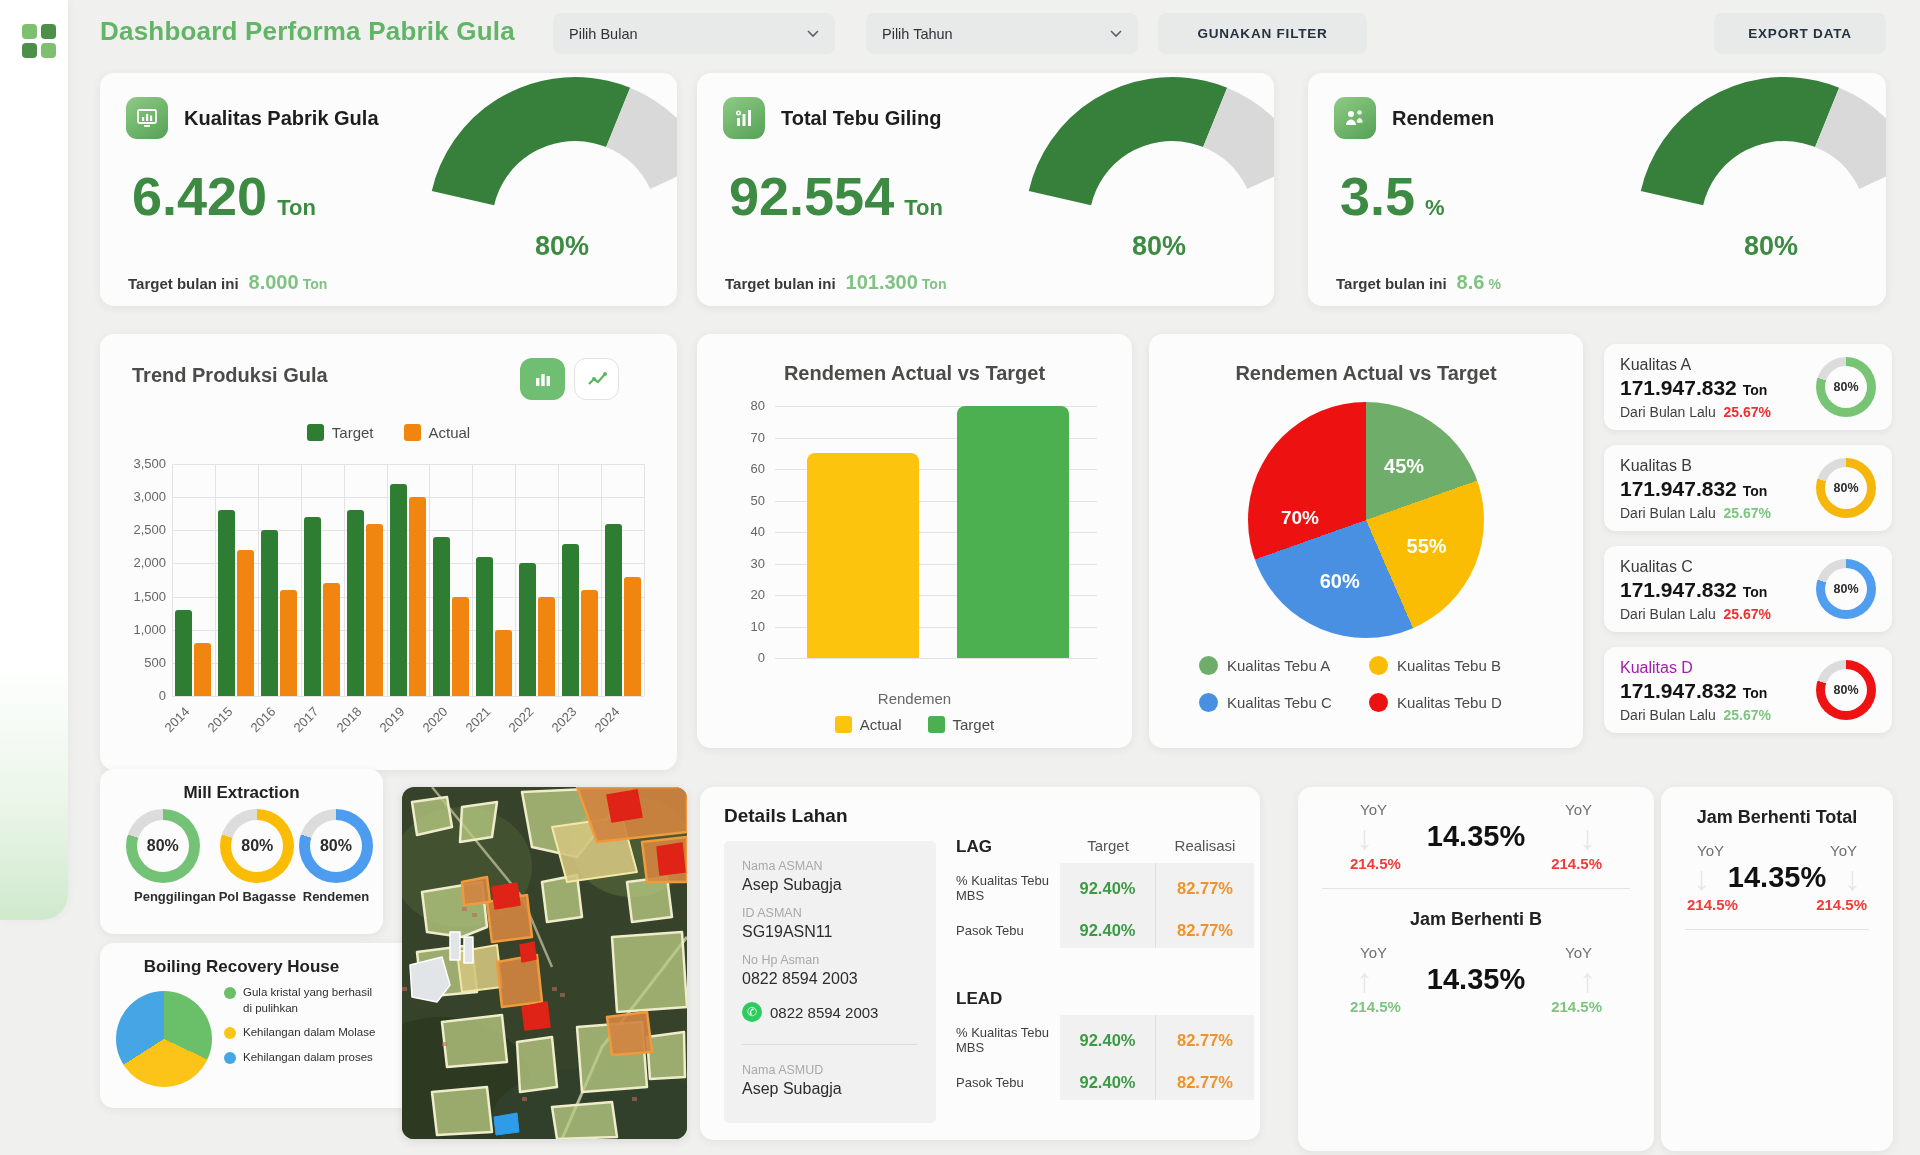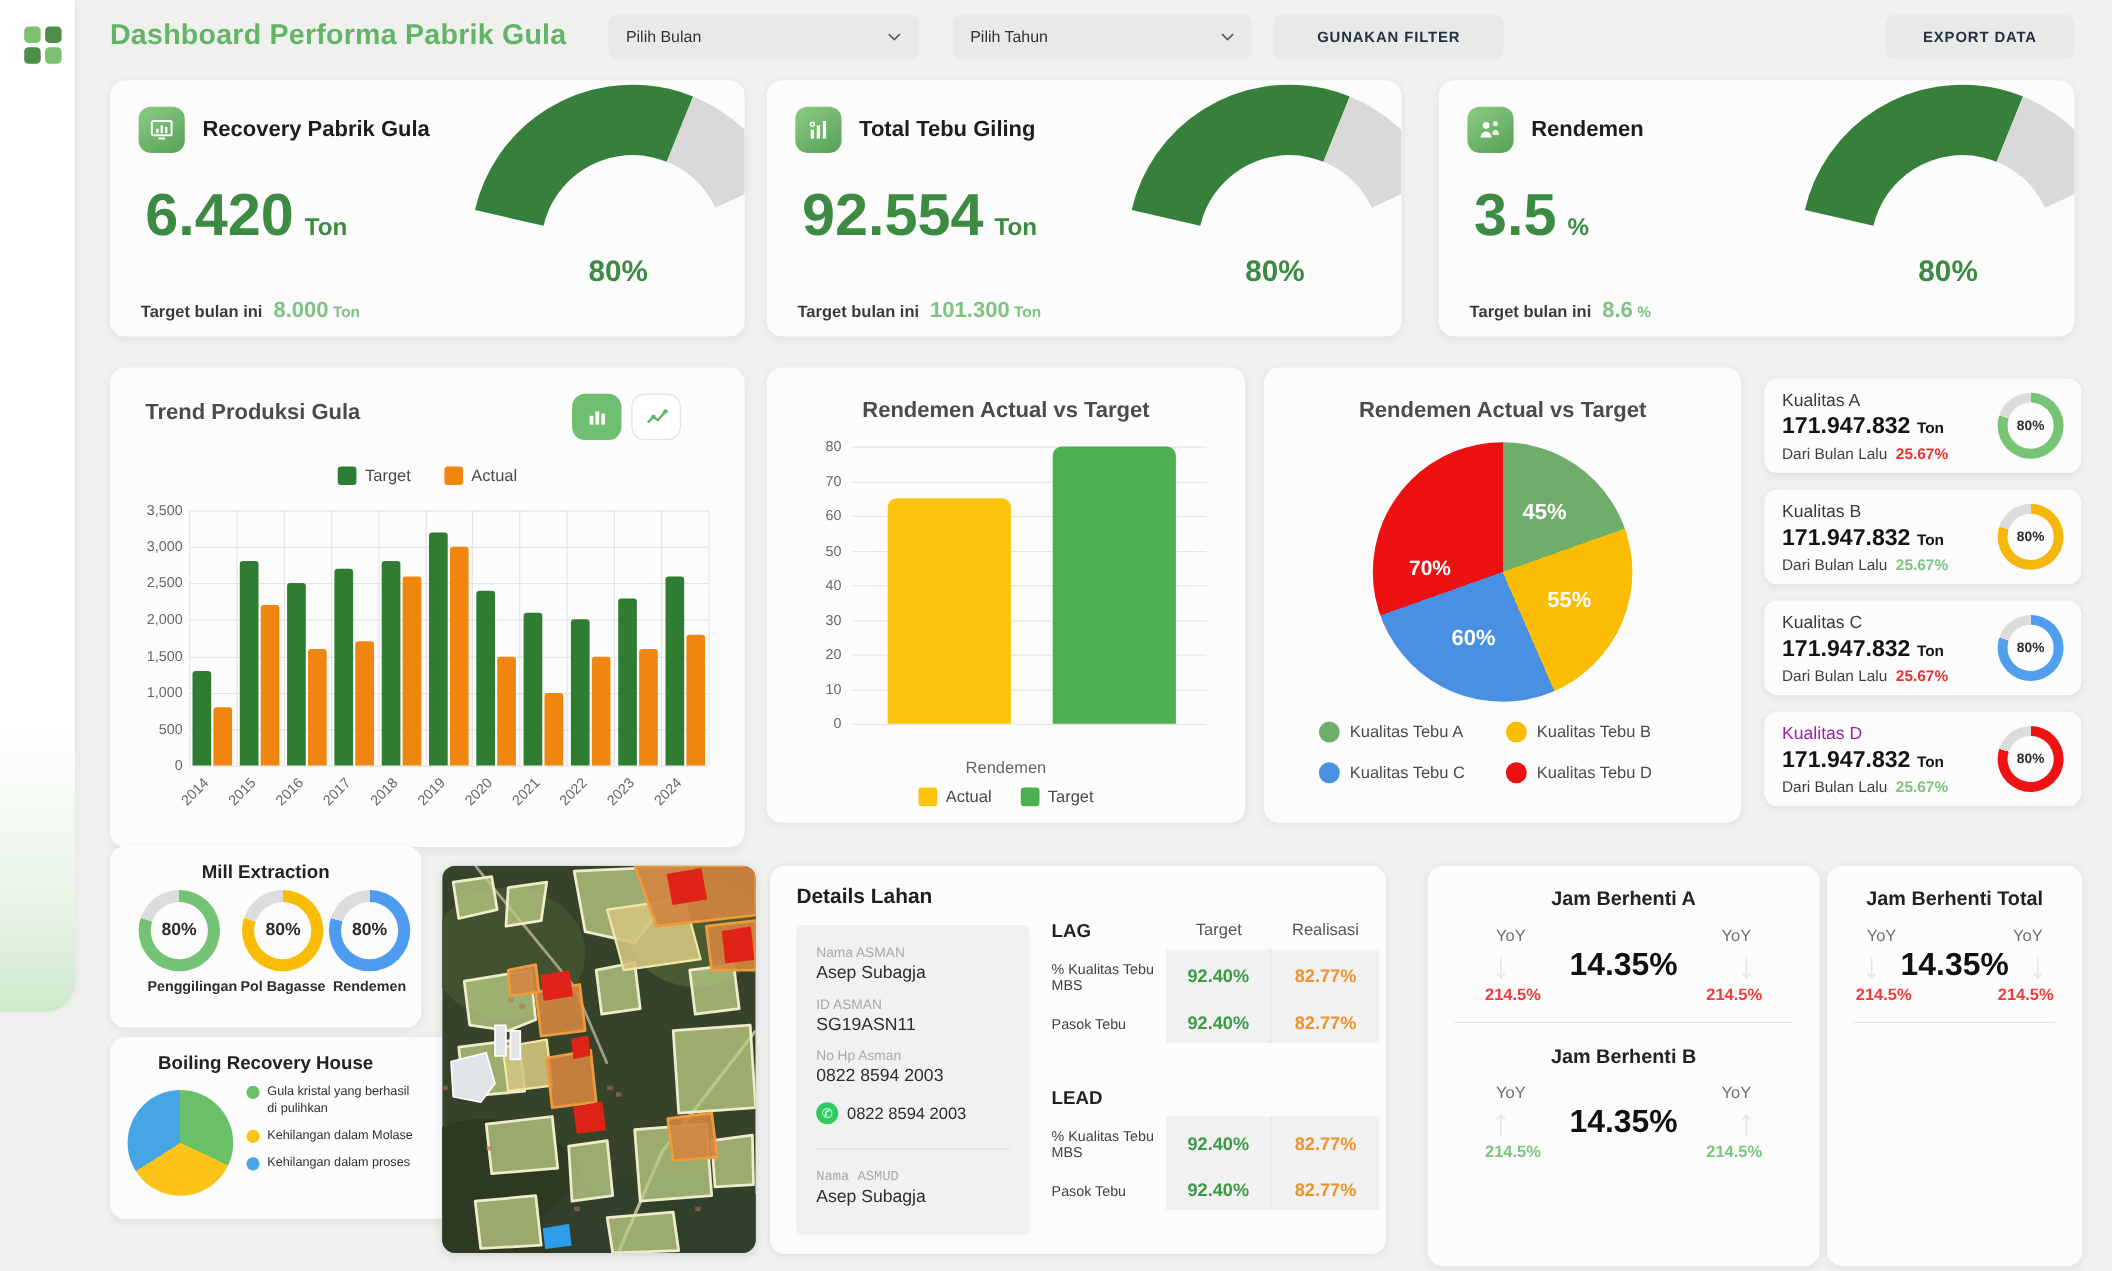--- a/index.html
+++ b/index.html
@@ -101,21 +101,21 @@
 <div class="card kpi" style="left:100px;width:577px;">
   <div class="kpi-icon">
     <svg width="24" height="24" viewBox="0 0 24 24">
         <rect x="3" y="4" width="18" height="13" rx="1.5" fill="none" stroke="#fff" stroke-width="1.8"></rect>
         <rect x="7" y="11" width="2.2" height="4" fill="#fff"></rect>
         <rect x="11" y="8" width="2.2" height="7" fill="#fff"></rect>
         <rect x="15" y="9.5" width="2.2" height="5.5" fill="#fff"></rect>
         <rect x="9" y="19" width="6" height="1.8" fill="#fff"></rect>
       </svg>
   </div>
-  <div class="kpi-title">Recovery Pabrik Gula</div>
+  <div class="kpi-title">Kualitas Pabrik Gula</div>
   <div class="kpi-value"><span>6.420</span><span class="kpi-unit">Ton</span></div>
   <div class="kpi-target"><span>Target bulan ini</span><span class="kpi-tval">8.000</span><span class="kpi-tunit">Ton</span></div>
   <svg class="gauge-svg gauge-arc" width="577" height="233" viewBox="0 0 577 233">
       <circle cx="475" cy="151" r="115" fill="none" stroke="#37803b" stroke-width="64" stroke-dasharray="198.70573533955445 722.5663103256525" transform="rotate(193 475 151)"></circle>
       <circle cx="475" cy="151" r="115" fill="none" stroke="#d9d9d9" stroke-width="64" stroke-dasharray="86.3065315111196 722.5663103256525" transform="rotate(292 475 151)"></circle>
     </svg>
   <div class="gauge-pct">80%</div>
 </div>
 
 <div class="card kpi" style="left:697px;width:577px;">
@@ -468,21 +468,21 @@
         <div class="dl-label">ID ASMAN</div>
         <div class="dl-value">SG19ASN11</div>
         <div class="dl-label">No Hp Asman</div>
         <div class="dl-value">0822 8594 2003</div>
       </div>
     <div style="display:flex;align-items:center;gap:8px;margin-top:14px;cursor:pointer;">
       <span style="width:20px;height:20px;border-radius:50%;background:#2ecc5e;color:#fff;display:flex;align-items:center;justify-content:center;font-size:12px;">✆</span>
       <span style="font-size:15px;color:#2d2d2d;">0822 8594 2003</span>
     </div>
     <div style="height:1px;background:#dcdcdc;margin-top:22px;"></div>
-    <div class="dl-label" style="margin-top:18px;font-family:Liberation Mono, monospace;">Nama ASMUD</div>
+    <div class="dl-label" style="margin-top:18px;">Nama ASMUD</div>
     <div class="dl-value">Asep Subagja</div>
   </div>
   <div class="abs" id="lag-table" style="left:256px;top:44px;width:300px;">
       <div class="tbl">
         <div class="hd first">LAG</div>
         <div class="hd">Target</div>
         <div class="hd">Realisasi</div>
         <div class="lbl">% Kualitas Tebu MBS</div>
         <div class="val t" style="color: rgb(60, 154, 70);">92.40%</div>
         <div class="val" style="color: rgb(238, 147, 41);">82.77%</div>
@@ -501,21 +501,20 @@
         <div class="val" style="color: rgb(238, 147, 41);">82.77%</div>
         <div class="lbl">Pasok Tebu</div>
         <div class="val t" style="color: rgb(60, 154, 70);">92.40%</div>
         <div class="val" style="color: rgb(238, 147, 41);">82.77%</div>
       </div>
     </div>
 </div>
 
 <div class="card" style="left:1298px;top:787px;width:356px;height:364px;">
   <div id="jam-ab">
-      <div class="jam-title">Jam Berhenti A</div>
       <div class="jam-yoy" style="padding: 14px 62px 0px;">
         <span>YoY</span>
         <span>YoY</span>
       </div>
       <div class="jam-mid" style="padding: 2px 58px 0px;">
         <span class="jam-arrow">↓</span>
         <span class="jam-val">14.35%</span>
         <span class="jam-arrow">↓</span>
       </div>
       <div class="jam-pct" style="padding: 2px 52px 0px; color: rgb(242, 59, 59);">

